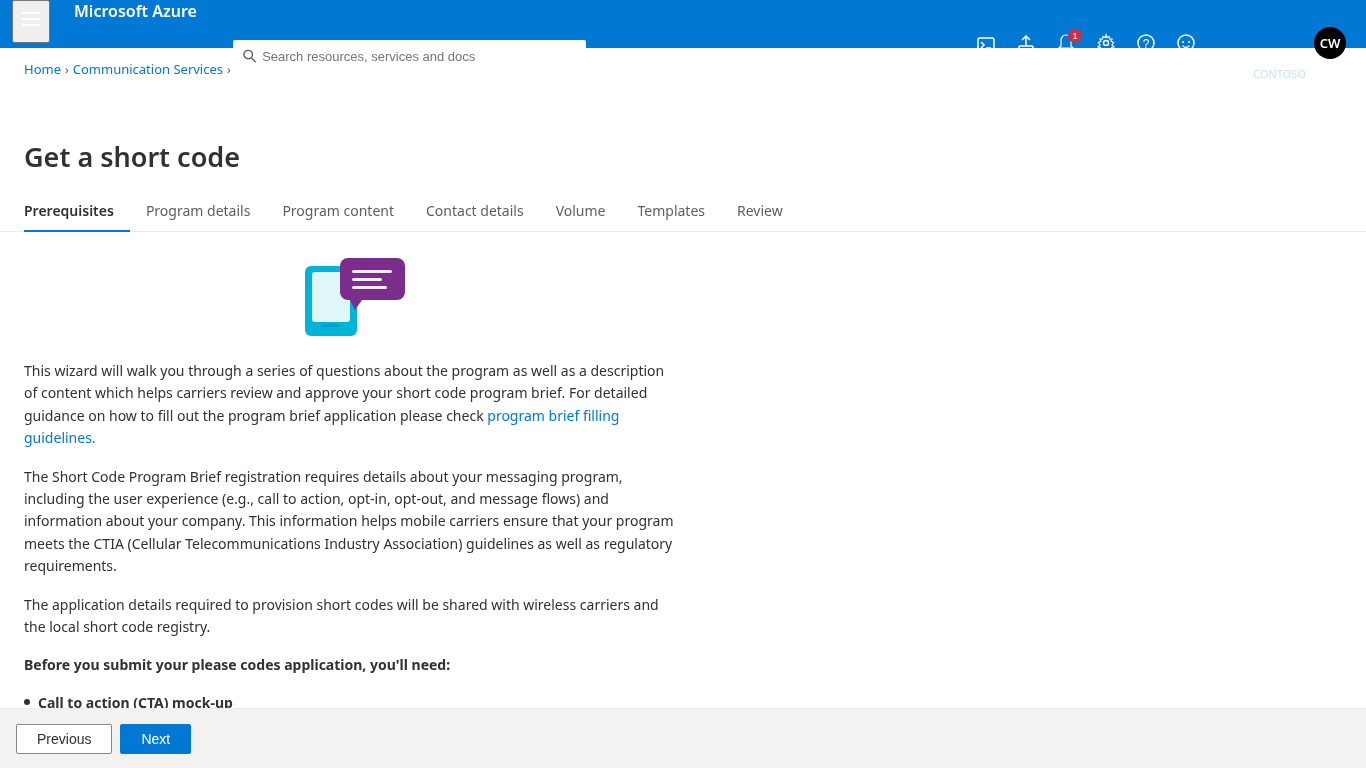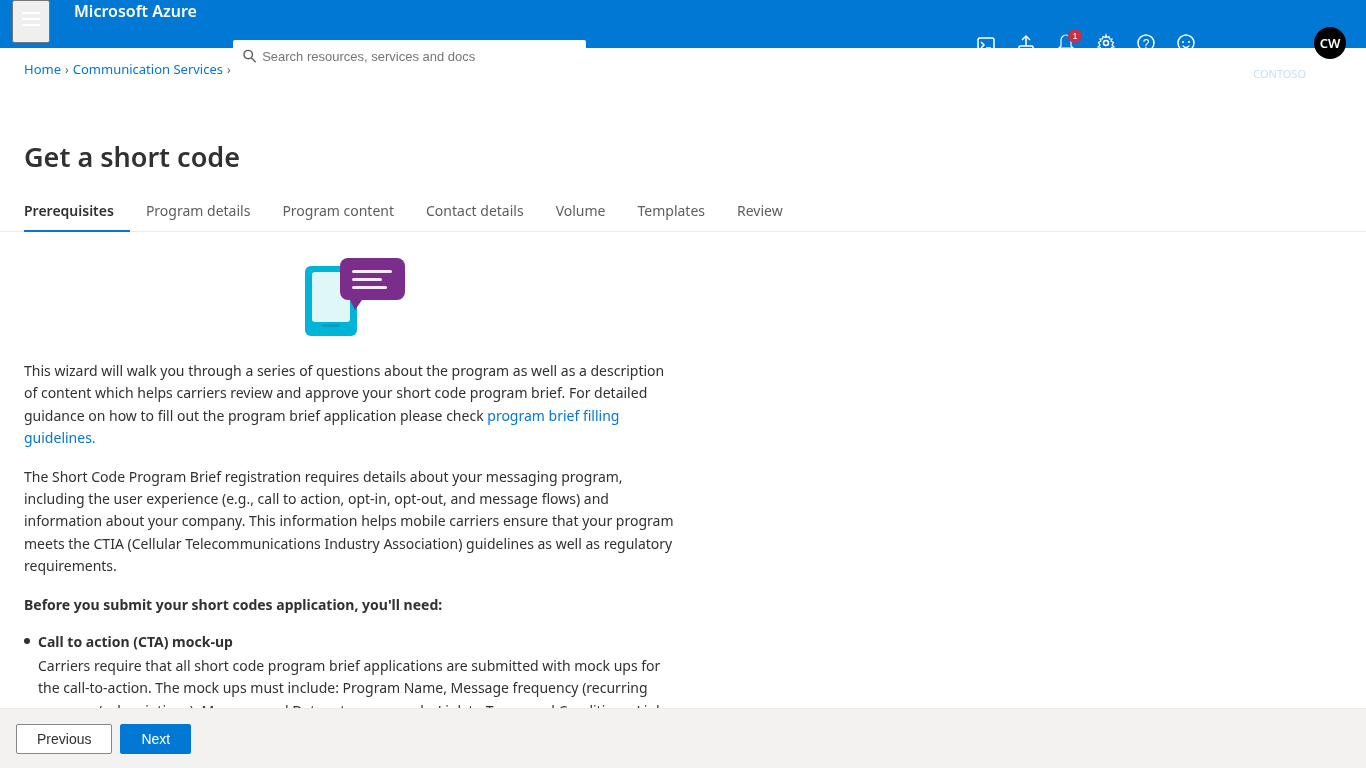--- a/index.html
+++ b/index.html
@@ -375,22 +375,23 @@
         </svg>
       </div>
     </div>
 
     <p>
       <span>This wizard will walk you through a series of questions about the program as well as a description of content which helps carriers review and approve your short code program brief. For detailed guidance on how to fill out the program brief application please check </span><a href="#">program brief filling guidelines.</a>
     </p>
 
     <p>The Short Code Program Brief registration requires details about your messaging program, including the user experience (e.g., call to action, opt-in, opt-out, and message flows) and information about your company. This information helps mobile carriers ensure that your program meets the CTIA (Cellular Telecommunications Industry Association) guidelines as well as regulatory requirements.</p>
 
-
-    <p class="section-heading">Before you submit your short codes application, you'll need:</p>
+    <p>The application details required to provision short codes will be shared with wireless carriers and the local short code registry.</p>
+
+    <p class="section-heading">Before you submit your please codes application, you'll need:</p>
 
 
     <ul class="bullet-list">
       <li>
         <span class="bullet-dot"></span>
         <div class="bullet-content">
           <div class="sub-heading">Call to action (CTA) mock-up</div>
           <p>
             <span>Carriers require that all short code program brief applications are submitted with mock ups for the call-to-action. The mock ups must include: Program Name, Message frequency (recurring message/subscriptions), Message and Data rates may apply, Link to Terms and Conditions, Link to privacy policy. </span><a href="#">View call to action design guidelines and examples.</a>
           </p>

